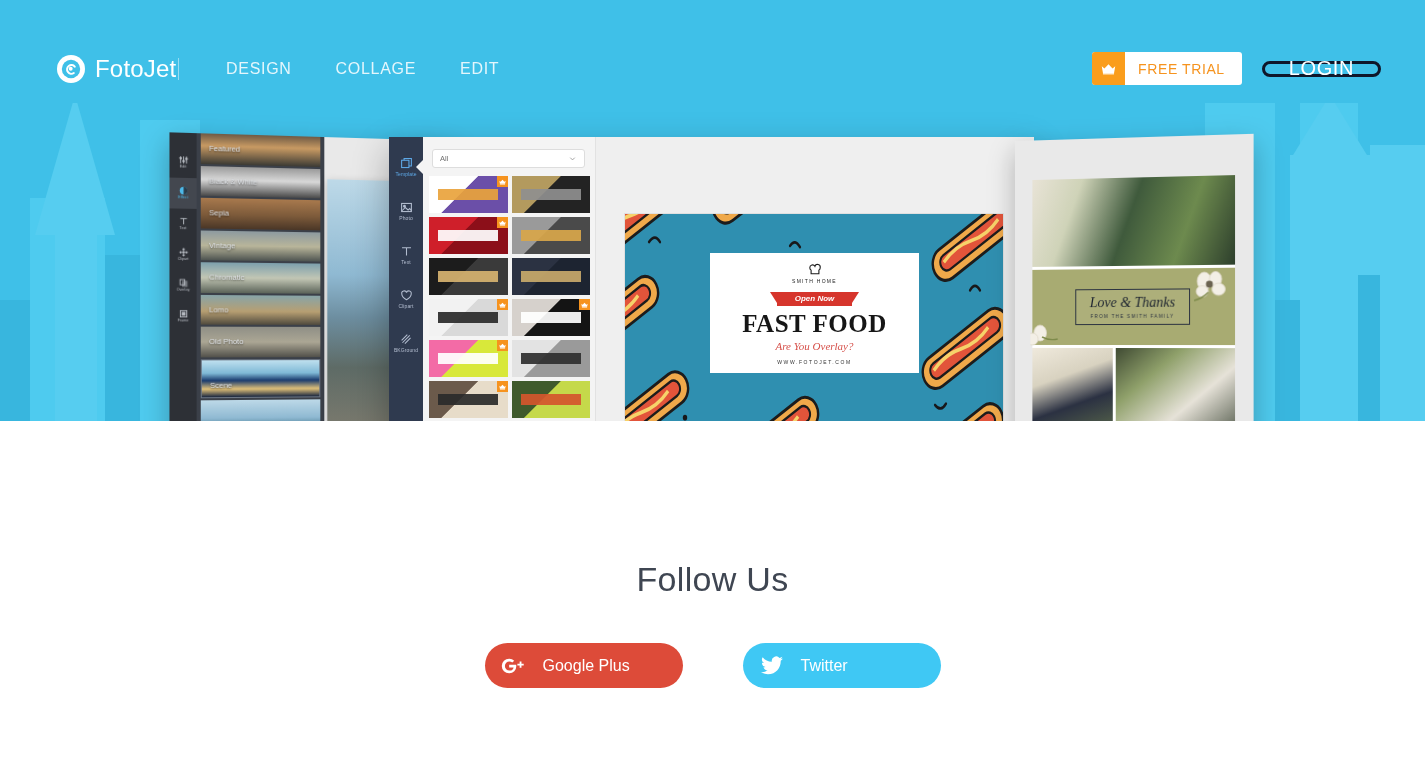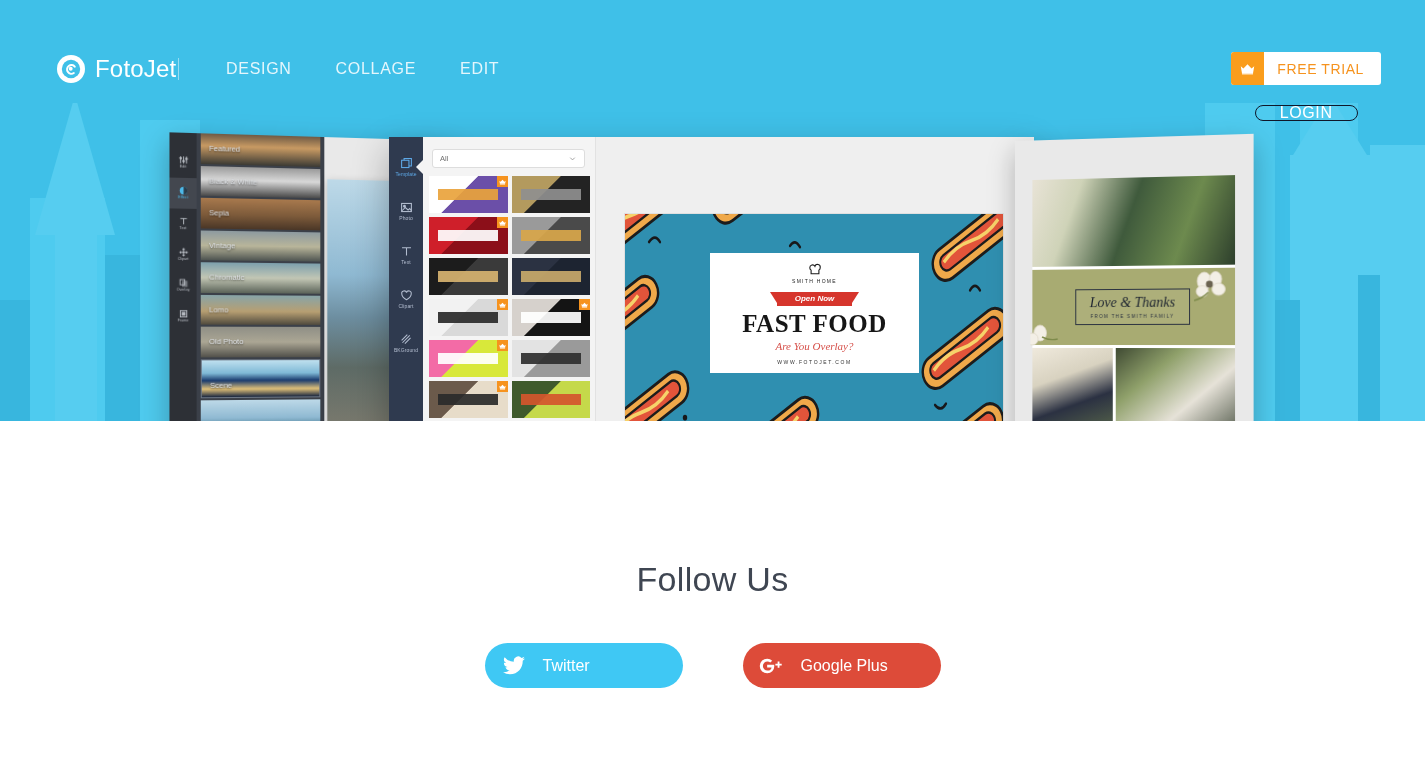--- a/index.html
+++ b/index.html
@@ -38,38 +38,38 @@
     position: absolute; left: 204px; top: 24px;
     display: flex; align-items: center;
   }
   .nav-link {
     color: #e4f6fc; font-size: 16px; letter-spacing: .7px;
     padding: 0 22px; cursor: pointer; text-decoration: none;
   }
 
   #header-actions {
     position: absolute; right: 44px; top: 16px;
-    display: flex; align-items: center; gap: 20px; flex-direction: column;
+    display: flex; align-items: center; gap: 20px;
   }
   #free-trial-btn {
     display: flex; align-items: center; height: 33px;
     border-radius: 3px; overflow: hidden; cursor: pointer;
     background: #ffffff;
   }
   #free-trial-crown {
     width: 33px; height: 33px; background: #fa9d1c;
     display: flex; align-items: center; justify-content: center;
   }
   #free-trial-label {
     color: #f6931e; font-size: 14px; letter-spacing: .6px;
     padding: 0 17px 0 13px; white-space: nowrap;
   }
   #login-btn {
-    height: 16px; padding: 0 24px; border: 1px solid #0f172a;
-    border-radius: 17px; color: #ffffff; font-size: 16px; letter-spacing: .6px;
+    height: 16px; padding: 0 24px; border: 3px solid #0f172a;
+    border-radius: 17px; color: #ffffff; font-size: 20px; letter-spacing: .6px;
     display: flex; align-items: center; cursor: pointer; background: transparent;
   }
 
   
   #hero {
     position: absolute; left: 0; top: 0; width: 1425px; height: 421px;
     background: #3fc0e8; overflow: hidden;
   }
   #skyline { position:absolute; left:0; top:0; width:1425px; height:421px; }
 
@@ -654,31 +654,31 @@
       </div>
       <span id="free-trial-label">FREE TRIAL</span>
     </div>
     <div id="login-btn">LOGIN</div>
   </div>
 </div>
 
 <section id="follow">
   <h2 id="follow-title">Follow Us</h2>
   <div id="social-buttons">
-    <a class="social-btn" id="btn-twitter">
-      <span class="social-ico">
-        <svg width="22" height="19" viewBox="0 0 24 20" fill="#ffffff">
-          <path d="M24 2.4a9.6 9.6 0 01-2.8.8A4.9 4.9 0 0023.3.5a9.8 9.8 0 01-3.1 1.2A4.9 4.9 0 0011.8 6a13.9 13.9 0 01-10-5.1 4.9 4.9 0 001.5 6.5A4.8 4.8 0 011 6.8v.1a4.9 4.9 0 003.9 4.8 4.9 4.9 0 01-2.2.1 4.9 4.9 0 004.5 3.4A9.8 9.8 0 010 17.3a13.9 13.9 0 007.5 2.2c9 0 14-7.5 14-14v-.6A9.9 9.9 0 0024 2.4z"></path>
-        </svg>
-      </span>
-      <span class="social-label">Twitter</span>
-    </a>
     <a class="social-btn" id="btn-gplus">
       <span class="social-ico">
         <svg width="26" height="22" viewBox="0 0 30 22" fill="#ffffff">
           <path d="M9.4 9.5v3.1h5.1a4.5 4.5 0 01-4.8 3.6 5.2 5.2 0 110-10.4 4.7 4.7 0 013.3 1.3l2.3-2.3A8.3 8.3 0 009.4 2.5a8.5 8.5 0 100 17 8 8 0 008.2-8.4 9 9 0 00-.1-1.6z"></path>
           <path d="M23.6 8.4V5.8h-2.1v2.6h-2.6v2.1h2.6v2.6h2.1v-2.6h2.6V8.4z"></path>
         </svg>
       </span>
       <span class="social-label">Google Plus</span>
     </a>
+    <a class="social-btn" id="btn-twitter">
+      <span class="social-ico">
+        <svg width="22" height="19" viewBox="0 0 24 20" fill="#ffffff">
+          <path d="M24 2.4a9.6 9.6 0 01-2.8.8A4.9 4.9 0 0023.3.5a9.8 9.8 0 01-3.1 1.2A4.9 4.9 0 0011.8 6a13.9 13.9 0 01-10-5.1 4.9 4.9 0 001.5 6.5A4.8 4.8 0 011 6.8v.1a4.9 4.9 0 003.9 4.8 4.9 4.9 0 01-2.2.1 4.9 4.9 0 004.5 3.4A9.8 9.8 0 010 17.3a13.9 13.9 0 007.5 2.2c9 0 14-7.5 14-14v-.6A9.9 9.9 0 0024 2.4z"></path>
+        </svg>
+      </span>
+      <span class="social-label">Twitter</span>
+    </a>
   </div>
 </section>
 
 </body></html>

